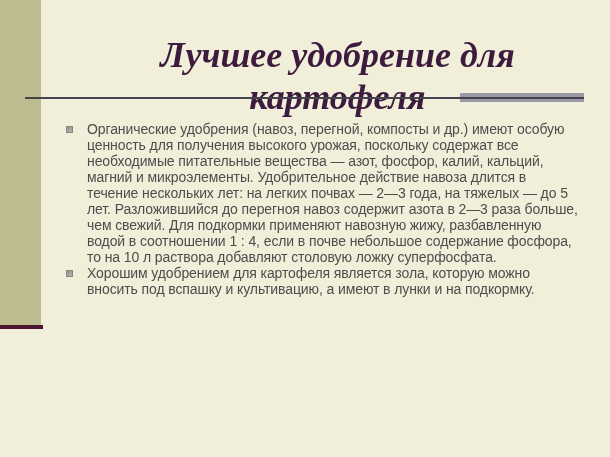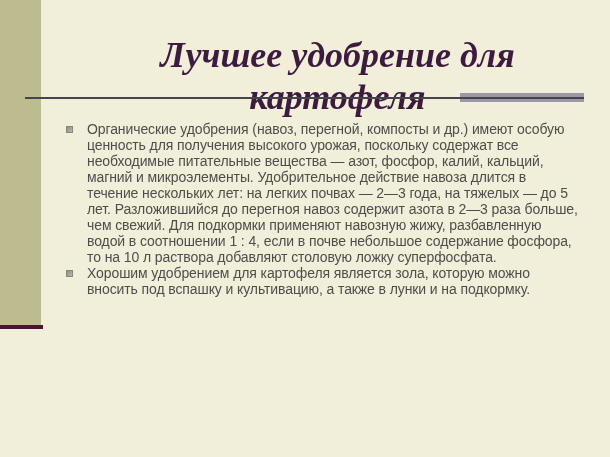--- a/index.html
+++ b/index.html
@@ -93,18 +93,18 @@
 
   <div class="content">
 
     <div class="bullet-item">
       <span class="bullet-square"></span>
       <div class="bullet-text">Органические удобрения (навоз, перегной, компосты и др.) имеют особую ценность для получения высокого урожая, поскольку содержат все необходимые питательные вещества — азот, фосфор, калий, кальций, магний и микроэлементы. Удобрительное действие навоза длится в течение нескольких лет: на легких почвах — 2—3 года, на тяжелых — до 5 лет. Разложившийся до перегноя навоз содержит азота в 2—3 раза больше, чем свежий. Для подкормки применяют навозную жижу, разбавленную водой в соотношении 1 : 4, если в почве небольшое содержание фосфора, то на 10 л раствора добавляют столовую ложку суперфосфата.</div>
     </div>
 
     <div class="bullet-item">
       <span class="bullet-square"></span>
-      <div class="bullet-text">Хорошим удобрением для картофеля является зола, которую можно вносить под вспашку и культивацию, а также в лунки и на подкормку.</div>
+      <div class="bullet-text">Хорошим удобрением для картофеля является зола, которую можно вносить под вспашку и культивацию, а имеют в лунки и на подкормку.</div>
     </div>
 
   </div>
 
 </div>
 
 </body></html>

